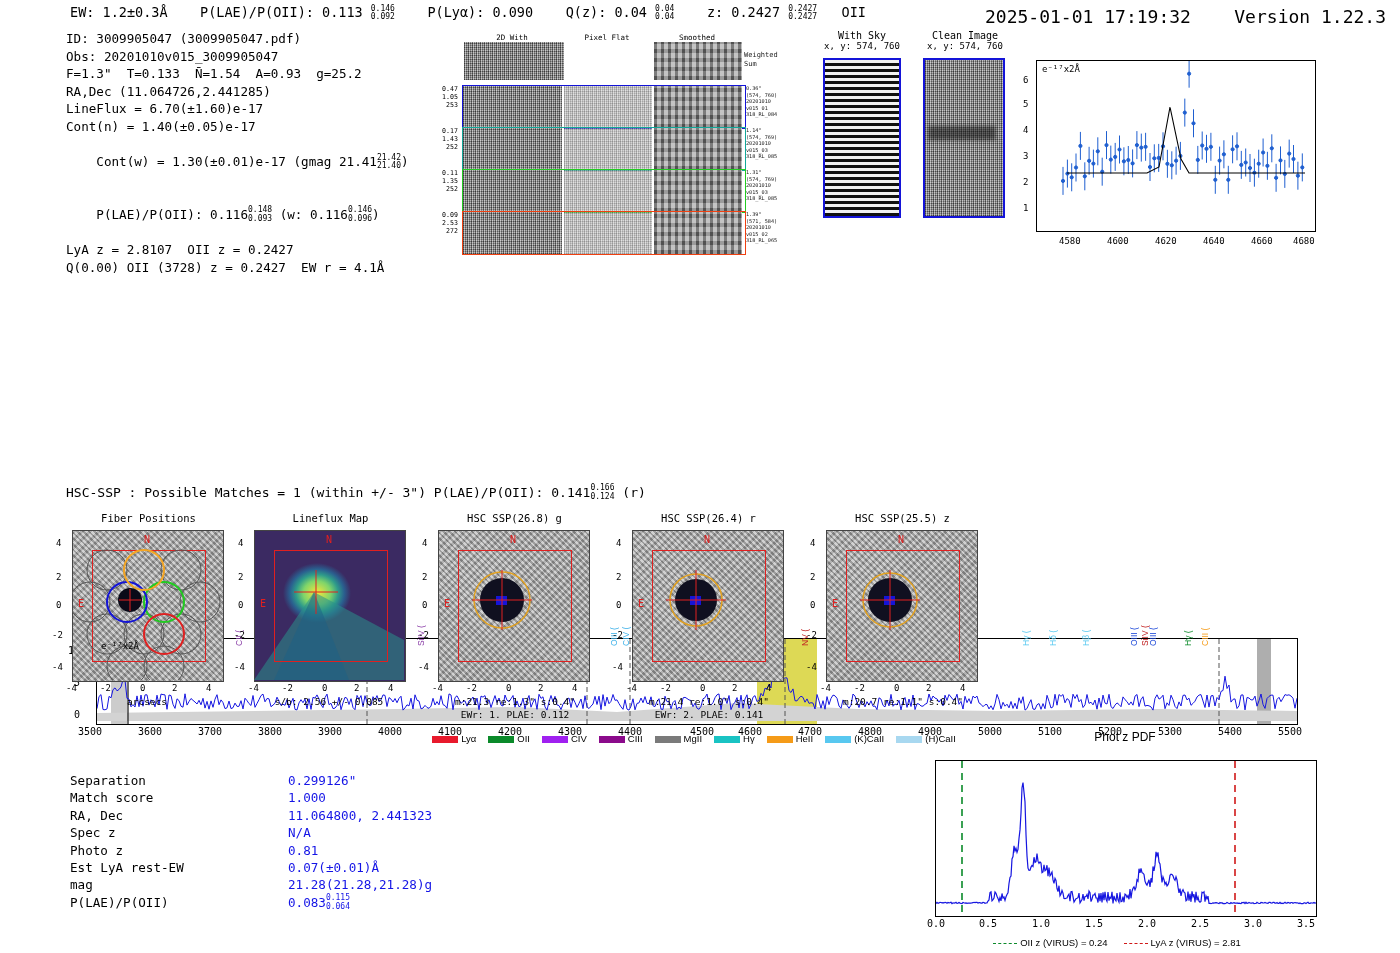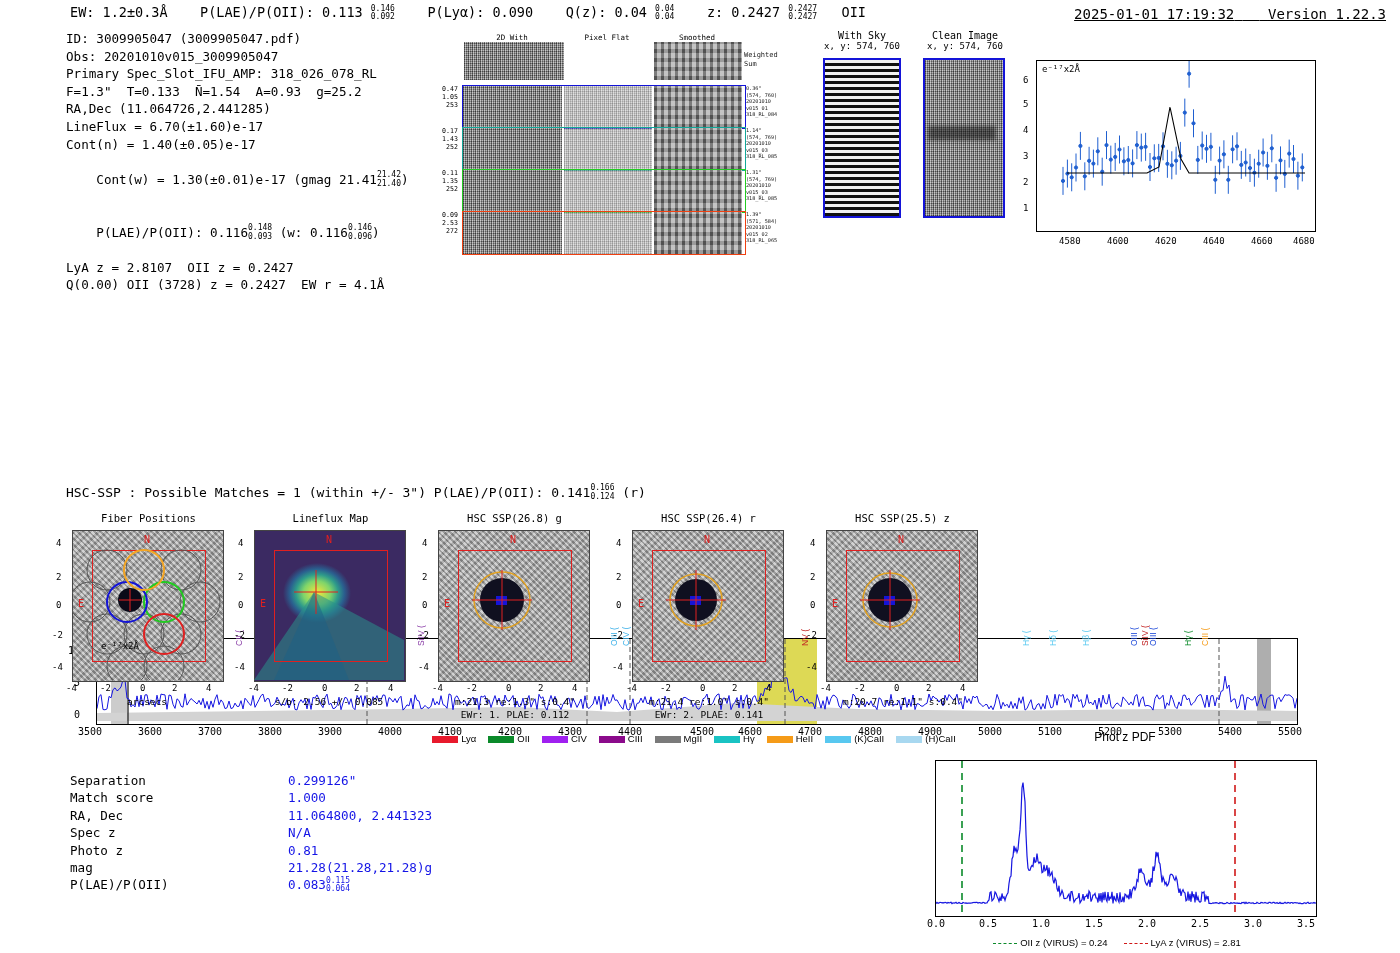--- a/index.html
+++ b/index.html
@@ -4,21 +4,21 @@
 <style>
   html,body{margin:0;padding:0;background:#ffffff;}
   body{width:1400px;height:953px;position:relative;font-family:"DejaVu Sans Mono",monospace;color:#000;}
   .abs{position:absolute;}
   .mono{font-family:"DejaVu Sans Mono",monospace;}
   .sans{font-family:"Liberation Sans",sans-serif;}
   .nowrap{white-space:pre;}
 
   
   #hdr-line{top:4px;left:70px;font-size:13.5px;letter-spacing:0px;}
-  #hdr-date{top:6px;right:14px;font-size:14px;text-decoration:underline;}
+  #hdr-date{top:6px;right:14px;font-size:18px;}
   .supsub{display:inline-block;font-size:8px;line-height:8.5px;vertical-align:-2px;text-align:left;}
 
   
   #info{top:30px;left:66px;font-size:12.6px;line-height:17.6px;}
   #info .ln{white-space:pre;}
 
   
   #specpanels{top:33px;left:462px;width:300px;height:212px;}
   .paneltitle{font-size:7.5px;text-align:center;color:#000;}
   .strip{position:absolute;background:#9a9a9a;}
@@ -83,21 +83,20 @@
 </div>
 <div class="abs mono" id="hdr-date">
   <span>2025-01-01 17:19:32</span>
   <span>&nbsp;&nbsp;</span>
   <span>Version 1.22.3</span>
 </div>
 
 <div class="abs mono" id="info">
   <div class="ln">ID: 3009905047 (3009905047.pdf)</div>
   <div class="ln">Obs: 20201010v015_3009905047</div>
-  <div class="ln">Primary Spec_Slot_IFU_AMP: 318_026_078_RL</div>
   <div class="ln">F=1.3"  T=0.133  N̄=1.54  A=0.93  g=25.2</div>
   <div class="ln">RA,Dec (11.064726,2.441285)</div>
   <div class="ln">LineFlux = 6.70(±1.60)e-17</div>
   <div class="ln">Cont(n) = 1.40(±0.05)e-17</div>
   <div class="ln">
     <span>Cont(w) = 1.30(±0.01)e-17 (gmag 21.41</span><span class="supsub"><span>21.42</span><br><span>21.40</span></span><span>)</span>
   </div>
   <div class="ln">
     <span>P(LAE)/P(OII): 0.116</span><span class="supsub"><span>0.148</span><br><span>0.093</span></span><span>&nbsp;</span><span>(w: 0.116</span><span class="supsub"><span>0.146</span><br><span>0.096</span></span><span>)</span>
   </div>
@@ -598,20 +597,24 @@
     </div>
   <div style="position:relative;height:17.4px;">
       <span class="k">Spec z</span>
       <span class="v">N/A</span>
     </div>
   <div style="position:relative;height:17.4px;">
       <span class="k">Photo z</span>
       <span class="v">0.81</span>
     </div>
   <div style="position:relative;height:17.4px;">
+      <span class="k">Est LyA rest-EW</span>
+      <span class="v">0.07(±0.01)Å</span>
+    </div>
+  <div style="position:relative;height:17.4px;">
       <span class="k">mag</span>
       <span class="v">21.28(21.28,21.28)g</span>
     </div>
   <div style="position:relative;height:17.4px;">
       <span class="k">P(LAE)/P(OII)</span>
       <span class="v"><span>0.083</span><span class="supsub"><span>0.115</span><br><span>0.064</span></span></span>
     </div>
 </div>
 
 <div class="abs sans" id="pdftitle">Phot z PDF</div>

